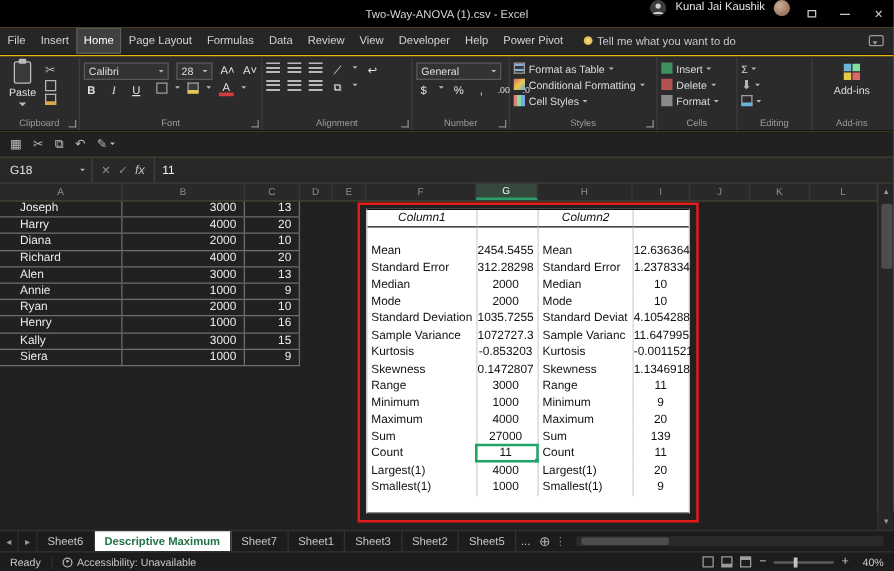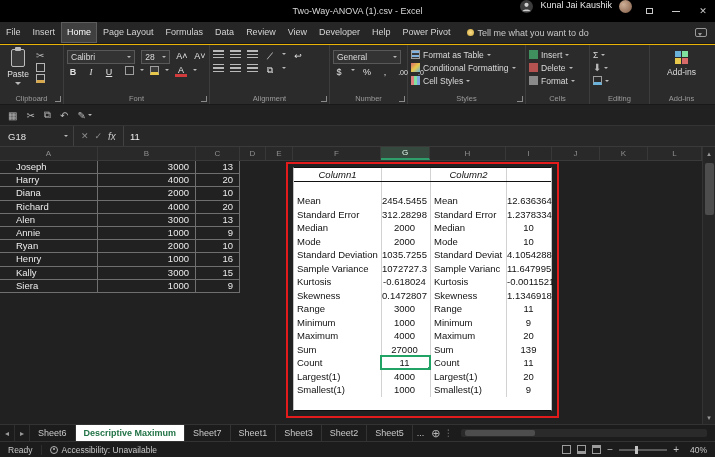--- a/index.html
+++ b/index.html
@@ -508,21 +508,21 @@
 
           <div class="st-grid st-row">
             <div class="st-l1">Sample Variance</div>
             <div class="st-v1">1072727.3</div>
             <div class="st-l2">Sample Varianc</div>
             <div class="st-v2">11.647995</div>
           </div>
 
           <div class="st-grid st-row">
             <div class="st-l1">Kurtosis</div>
-            <div class="st-v1">-0.618024</div>
+            <div class="st-v1">-0.853203</div>
             <div class="st-l2">Kurtosis</div>
             <div class="st-v2">-0.0011521</div>
           </div>
 
           <div class="st-grid st-row">
             <div class="st-l1">Skewness</div>
             <div class="st-v1">0.1472807</div>
             <div class="st-l2">Skewness</div>
             <div class="st-v2">1.1346918</div>
           </div>

